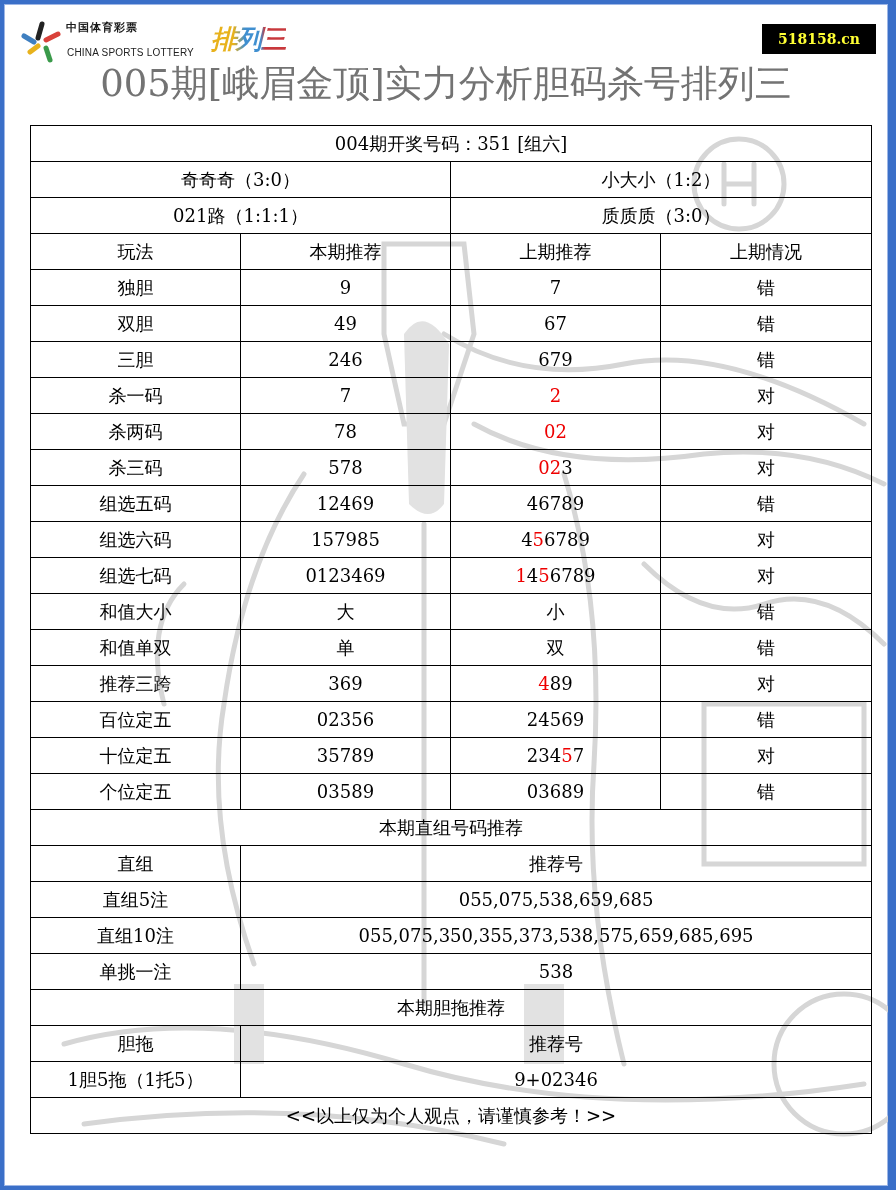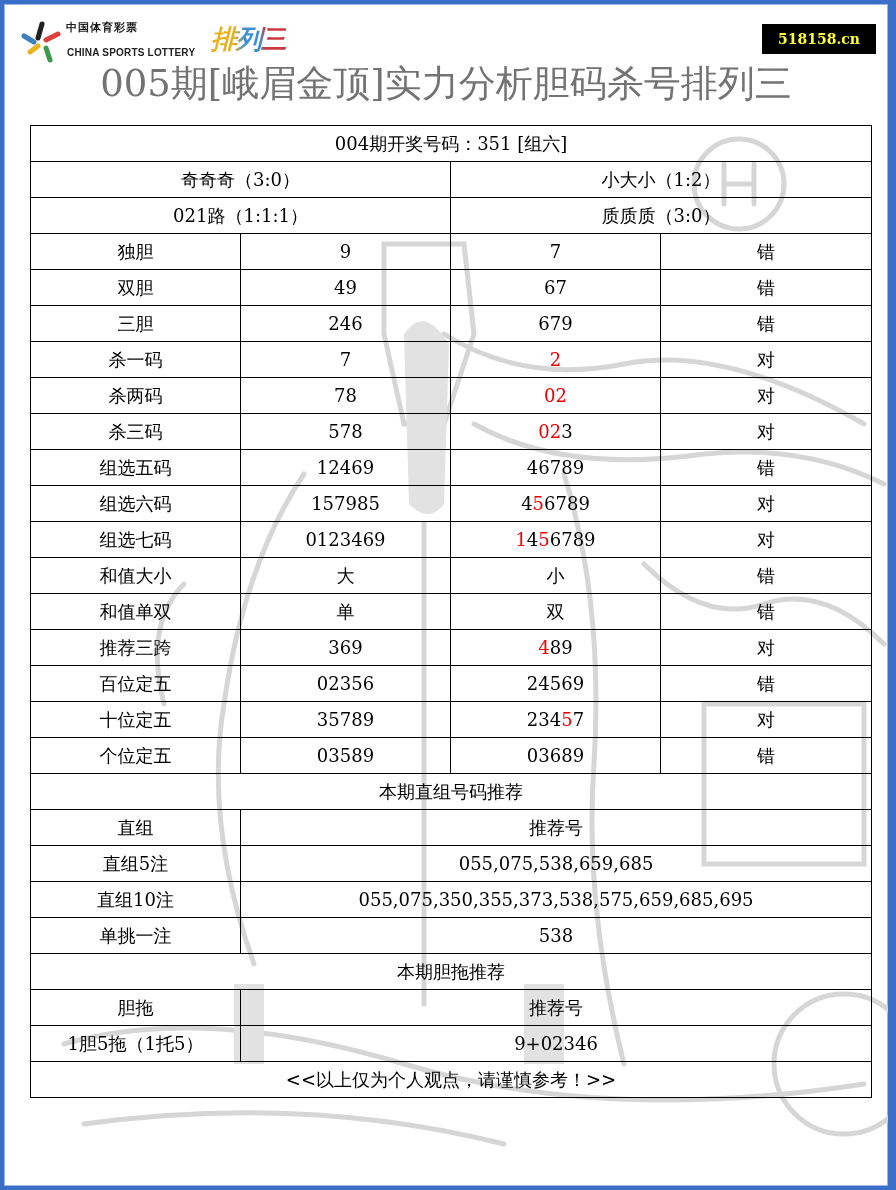--- a/index.html
+++ b/index.html
@@ -14,21 +14,21 @@
     box-shadow: inset 0 0 0 1px #9db6e6;
     overflow: hidden;
   }
   
   .bg-sketch { position: absolute; left: 0; top: 0; width: 884px; height: 1182px; pointer-events: none; }
 
   .header { position: absolute; left: 0; top: 0; width: 884px; height: 120px; }
   .logo { position: absolute; left: 14px; top: 16px; width: 320px; height: 46px; }
   .logo-mark { position: absolute; left: 0; top: 0; width: 46px; height: 46px; }
   .logo-cn { position: absolute; left: 48px; top: 0; font-family: "DejaVu Sans", sans-serif; font-size: 11px; font-weight: bold; color: #1a1a1a; letter-spacing: 1px; }
-  .logo-en { position: absolute; left: 49px; top: 27px; font-family: "Liberation Sans", sans-serif; font-size: 10px; font-weight: bold; color: #222; letter-spacing: 0.2px; }
+  .logo-en { position: absolute; left: 49px; top: 27px; font-family: "Liberation Sans", sans-serif; font-size: 10px; font-weight: normal; color: #222; letter-spacing: 0.2px; }
   .logo-p3 { position: absolute; left: 193px; top: 2px; font-family: "DejaVu Sans", sans-serif; font-size: 26px; font-weight: bold; font-style: italic; letter-spacing: -1px;
      background: linear-gradient(90deg, #e8b21c 0%, #e8b21c 30%, #3f8fd0 45%, #3f8fd0 66%, #c8383c 72%, #c8383c 100%);
      -webkit-background-clip: text; background-clip: text; color: transparent; }
   .site-badge { position: absolute; left: 758px; top: 20px; width: 114px; height: 30px; background: #000; color: #ffff33;
      font-family: "DejaVu Serif", serif; font-weight: bold; font-size: 14px; line-height: 30px; text-align: center; }
   .title { position: absolute; left: 0; width: 884px; top: 56px; text-align: center; color: #737373;
      font-family: "DejaVu Serif", "Liberation Serif", serif; font-size: 37px; line-height: 48px; letter-spacing: 0px; }
 
   table.main {
     position: absolute; left: 26px; top: 121px; width: 841px;
@@ -105,20 +105,26 @@
         <td colspan="4">004期开奖号码：351 [组六]</td>
       </tr>
       <tr>
         <td colspan="2">奇奇奇（3:0）</td>
         <td colspan="2">小大小（1:2）</td>
       </tr>
       <tr>
         <td colspan="2">021路（1:1:1）</td>
         <td colspan="2">质质质（3:0）</td>
       </tr>
+      <tr>
+        <td>玩法</td>
+        <td>本期推荐</td>
+        <td>上期推荐</td>
+        <td>上期情况</td>
+      </tr>
     </tbody>
     <tbody id="rows-body">
         <tr>
           <td>独胆</td>
           <td>9</td>
           <td><span>7</span></td>
           <td>错</td>
         </tr>
         <tr>
           <td>双胆</td>

